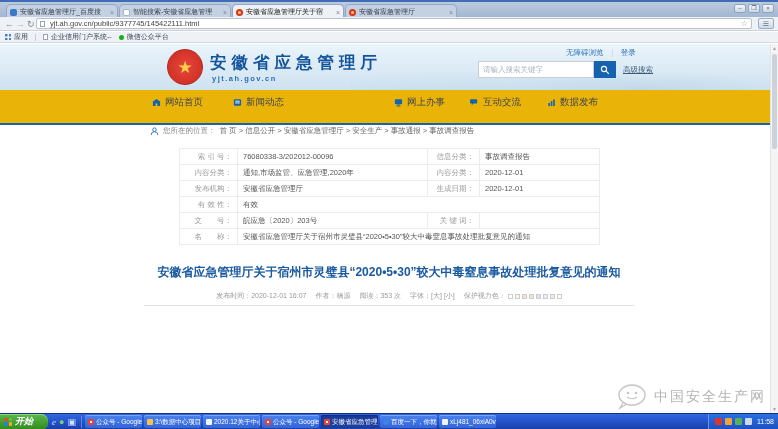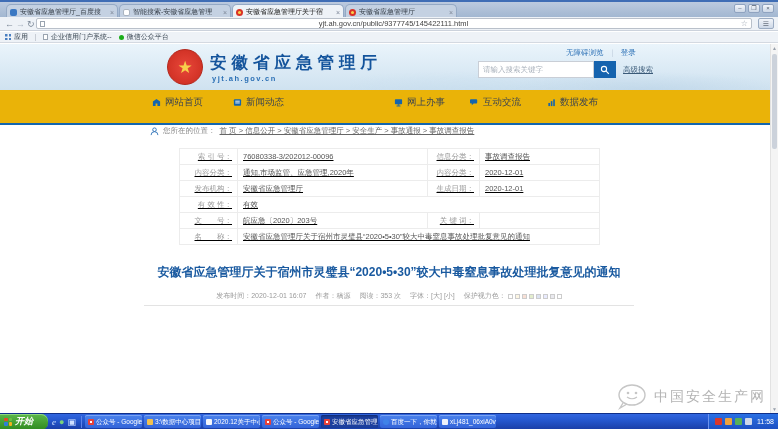--- a/index.html
+++ b/index.html
@@ -26,21 +26,21 @@
   .win-controls { position:absolute; right:4px; top:2px; display:flex; gap:2px; }
   .win-btn { width:12px; height:9px; background:linear-gradient(#f2f5fa,#cdd8e7);
     border:1px solid #8fa3c0; border-radius:2px; font-size:6px; line-height:7px;
     text-align:center; color:#4d5a6b; }
 
   .toolbar { position:absolute; top:17px; left:0; right:0; height:14px; background:#eef2f7;
     border-bottom:1px solid #ccd2dc; }
   .nav-arrow { position:absolute; top:1px; font-size:9px; line-height:12px; color:#7e8a99; }
   .addressbar { position:absolute; left:36px; right:26px; top:1px; height:11px; background:#fff;
     border:1px solid #b9c0ca; border-radius:2px; font-size:7.5px; line-height:9px; color:#444;
-    padding:0 14px 0 13px; white-space:nowrap; overflow:hidden;text-align:center; }
+    padding:0 14px 0 13px; white-space:nowrap; overflow:hidden; }
   .page-ic { position:absolute; left:3px; top:2px; width:5px; height:6px; background:#fff;
     border:1px solid #9aa4b0; }
   .star-ic { position:absolute; right:3px; top:0; color:#9aa4b0; font-size:8px; line-height:10px; }
   .menu-btn { position:absolute; right:4px; top:1px; width:16px; height:11px;
     background:linear-gradient(#f2f5fa,#cdd8e7); border:1px solid #9aabc2; border-radius:2px;
     color:#68727f; font-size:7px; line-height:9px; text-align:center; }
 
   .bookmarks-bar { position:absolute; top:32px; left:0; right:0; height:11px; background:#eef2f7;
     border-bottom:1px solid #d4d9e1; display:flex; align-items:center; gap:7px; padding-left:5px;
     font-size:7px; color:#3c4854; }
@@ -84,24 +84,24 @@
 
   .main-nav { position:absolute; top:46px; left:0; right:8px; height:35px; background:#eab308;
     border-bottom:2px solid #1465ad; }
   .nav-item { position:absolute; top:0; height:24px; display:flex; align-items:center; gap:4px;
     font-size:9.5px; color:#3c4450; white-space:nowrap; }
   .nav-item svg { flex:0 0 auto; }
   .nav-item.active { background:#1465ad; color:#fff; padding:0 13px; }
 
   .breadcrumb { position:absolute; top:82px; left:150px; font-size:7.5px; color:#888;
     display:flex; align-items:center; gap:4px; white-space:nowrap; }
-  .crumb-trail { color:#666;text-decoration:underline; }
+  .crumb-trail { color:#666; }
 
   .meta-table { position:absolute; top:104px; left:179px; width:421px; border-collapse:collapse;
-    font-size:7.5px;text-decoration:underline; }
+    font-size:7.5px; }
   .meta-table td { border:1px solid #ececec; height:16px; padding:1px 5px; color:#555; }
   .meta-table td.lbl { color:#999; text-align:right; white-space:nowrap; width:58px; }
   .meta-table td.lbl2 { width:52px; }
   .meta-table td.val2 { width:120px; }
 
   .article-title { position:absolute; top:221px; left:134px; width:510px; text-align:center;
     font-size:12px; font-weight:bold; color:#1a5aa0; line-height:15px; }
   .article-meta { position:absolute; top:247px; left:139px; width:500px; display:flex;
     justify-content:center; align-items:center; gap:9px; font-size:7px; color:#9a9a9a;
     white-space:nowrap; }

